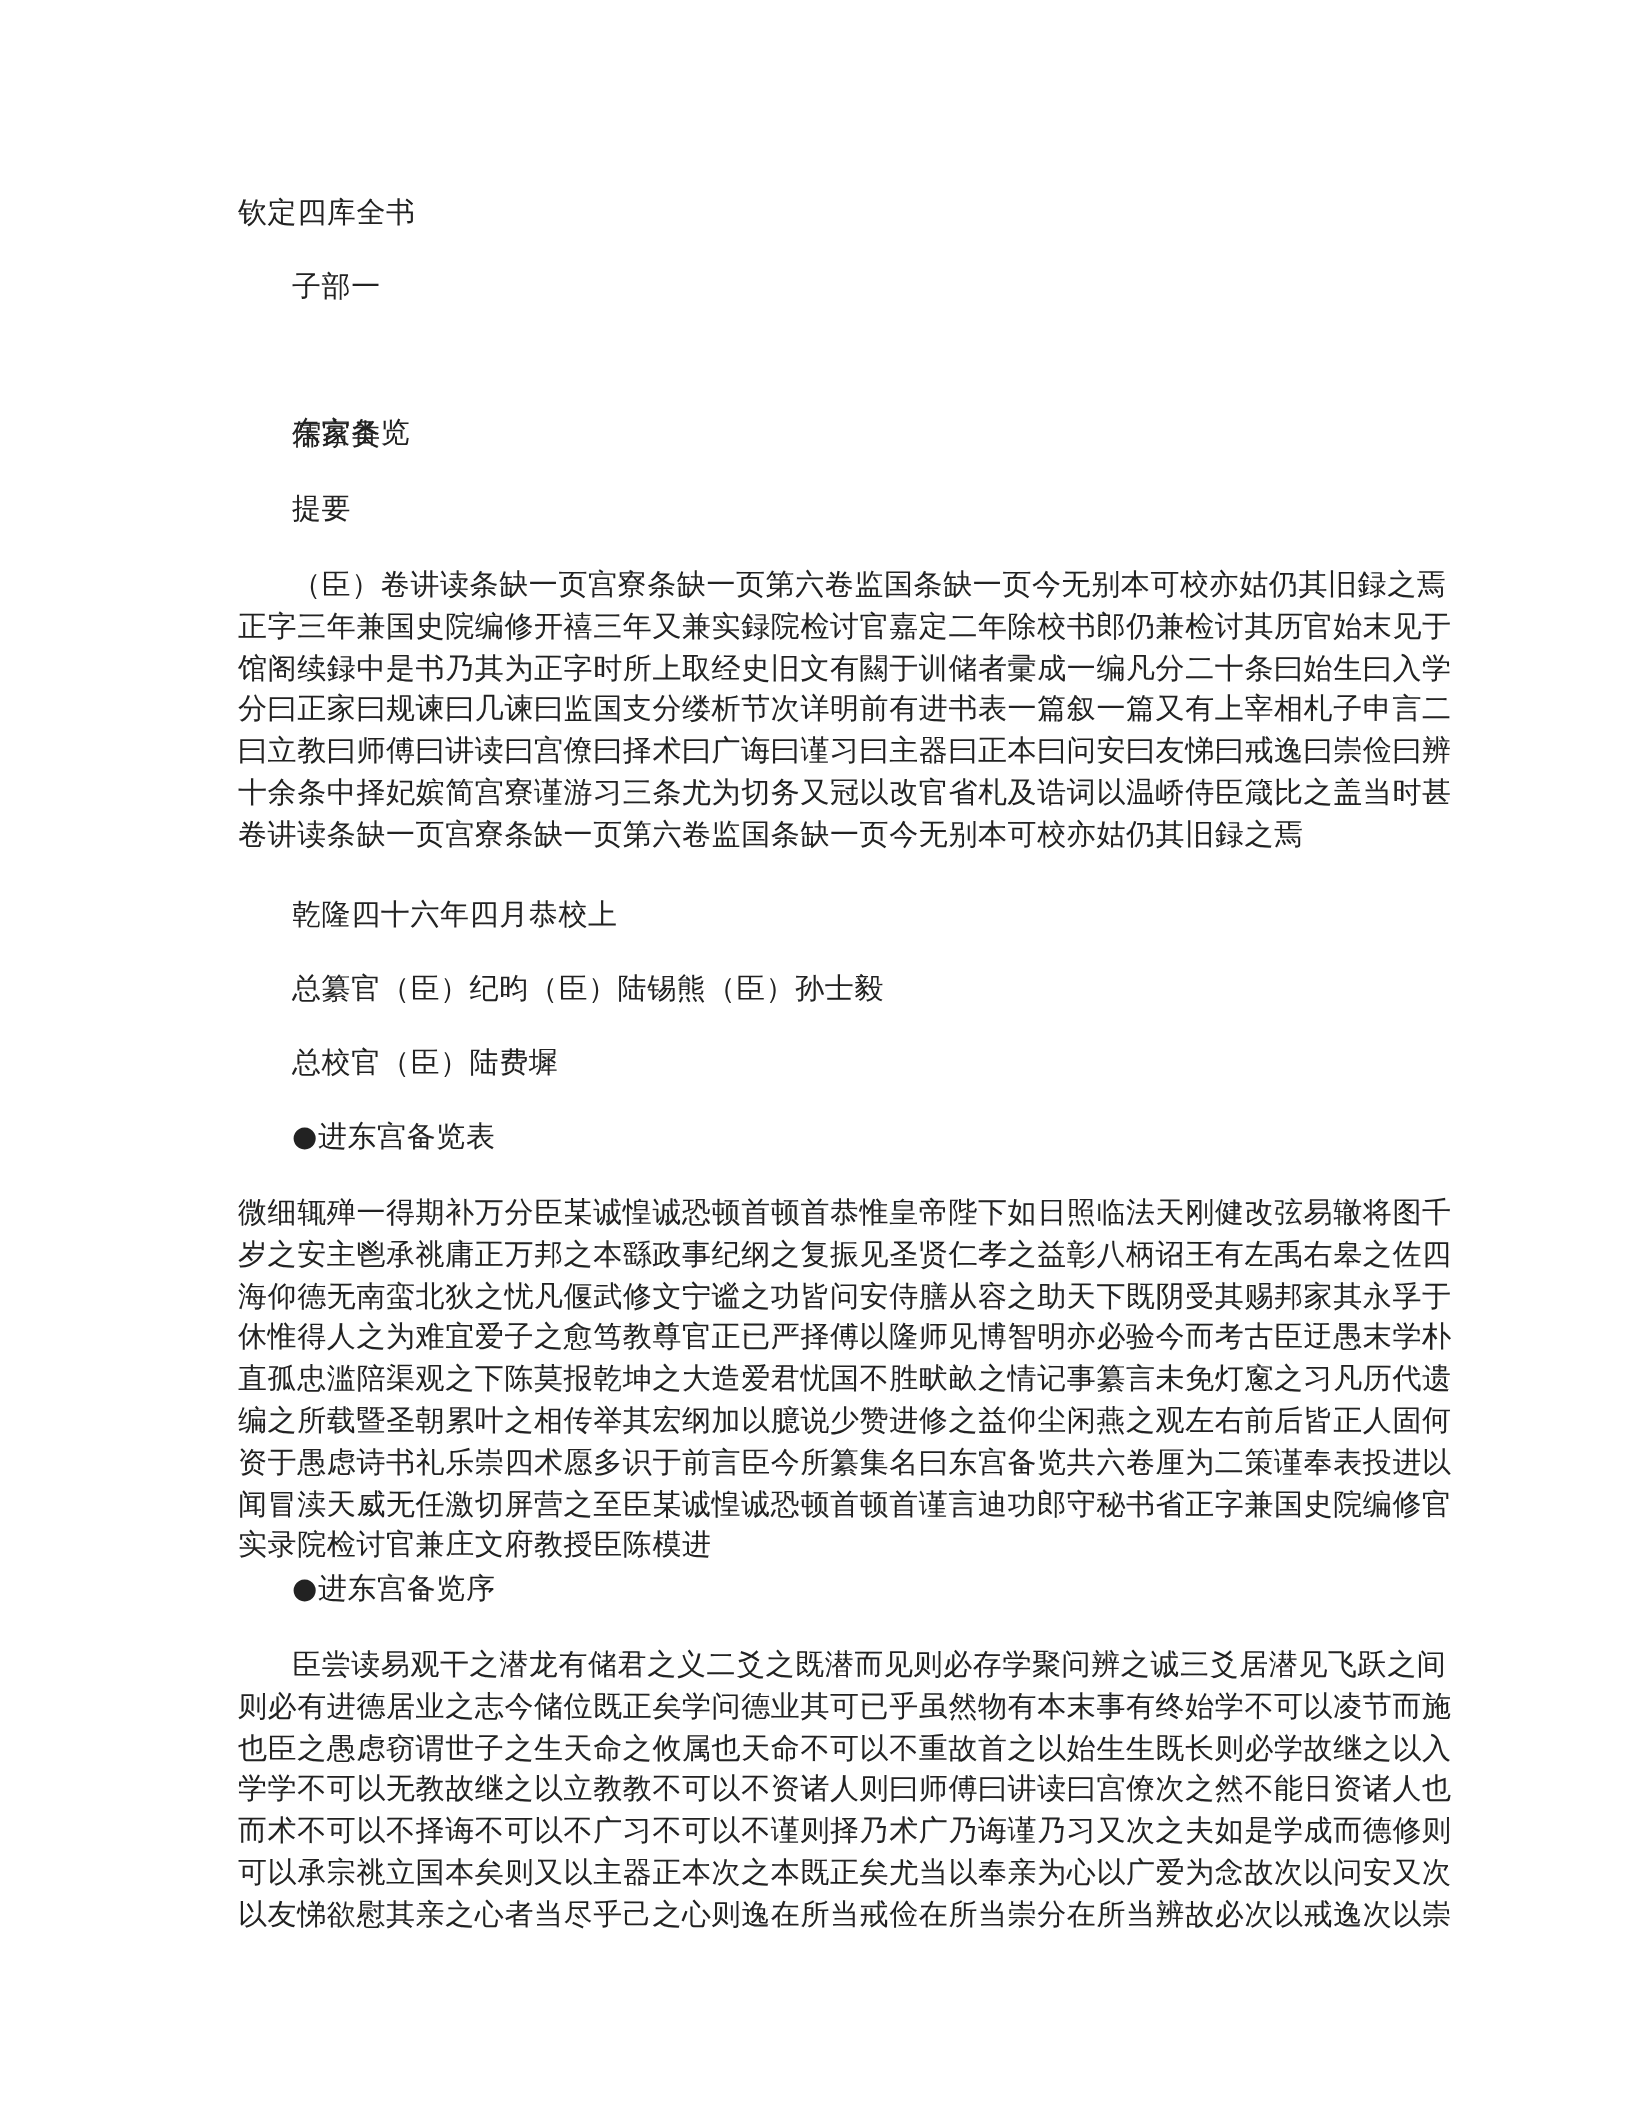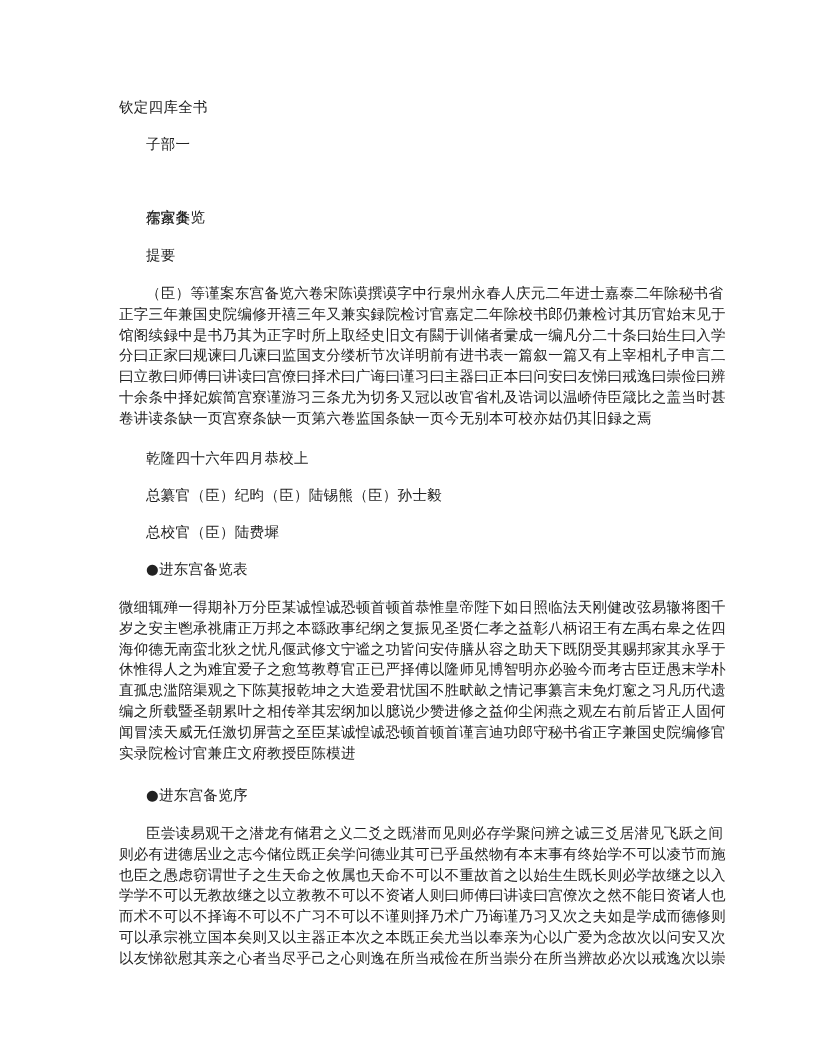--- a/index.html
+++ b/index.html
@@ -18,41 +18,42 @@
 
 <div class="page">
 
   <div class="line l0" style="top:98px;">钦定四库全书</div>
   <div class="line l1" style="top:135px;">子部一</div>
   <div class="line l1" style="top:160px;margin-top:48px;">东宫备览</div>
   <div class="line l1" style="top:209px;text-align:center;">儒家类</div>
   <div class="line l1" style="top:246px;">提要</div>
 
   <div class="para" style="top:283px;">
-    <span class="pl first">（臣）等谨案东宫备览六卷宋陈谟撰谟字中行泉州永春人庆元二年进士嘉泰二年除秘书省</span>
+    <span class="pl first">（臣）卷讲读条缺一页宫寮条缺一页第六卷监国条缺一页今无别本可校亦姑仍其旧録之焉</span>
     <span class="pl">正字三年兼国史院编修开禧三年又兼实録院检讨官嘉定二年除校书郎仍兼检讨其历官始末见于</span>
     <span class="pl">馆阁续録中是书乃其为正字时所上取经史旧文有闗于训储者彚成一编凡分二十条曰始生曰入学</span>
     <span class="pl">分曰正家曰规谏曰几谏曰监国支分缕析节次详明前有进书表一篇叙一篇又有上宰相札子申言二</span>
     <span class="pl">曰立教曰师傅曰讲读曰宫僚曰择术曰广诲曰谨习曰主器曰正本曰问安曰友悌曰戒逸曰崇俭曰辨</span>
     <span class="pl">十余条中择妃嫔简宫寮谨游习三条尤为切务又冠以改官省札及诰词以温峤侍臣箴比之盖当时甚</span>
     <span class="pl">卷讲读条缺一页宫寮条缺一页第六卷监国条缺一页今无别本可校亦姑仍其旧録之焉</span>
   </div>
 
   <div class="line l1" style="top:449px;">乾隆四十六年四月恭校上</div>
   <div class="line l1" style="top:486px;">总纂官（臣）纪昀（臣）陆锡熊（臣）孙士毅</div>
   <div class="line l1" style="top:523px;">总校官（臣）陆费墀</div>
   <div class="line l1" style="top:560px;">●进东宫备览表</div>
 
   <div class="para" style="top:597px;">
     <span class="pl">微细辄殚一得期补万分臣某诚惶诚恐顿首顿首恭惟皇帝陛下如日照临法天刚健改弦易辙将图千</span>
     <span class="pl">岁之安主鬯承祧庸正万邦之本繇政事纪纲之复振见圣贤仁孝之益彰八柄诏王有左禹右皋之佐四</span>
     <span class="pl">海仰德无南蛮北狄之忧凡偃武修文宁谧之功皆问安侍膳从容之助天下既阴受其赐邦家其永孚于</span>
     <span class="pl">休惟得人之为难宜爱子之愈笃教尊官正已严择傅以隆师见博智明亦必验今而考古臣迂愚末学朴</span>
     <span class="pl">直孤忠滥陪渠观之下陈莫报乾坤之大造爱君忧国不胜畎畝之情记事纂言未免灯窻之习凡历代遗</span>
     <span class="pl">编之所载暨圣朝累叶之相传举其宏纲加以臆说少赞进修之益仰尘闲燕之观左右前后皆正人固何</span>
+    <span class="pl">资于愚虑诗书礼乐崇四术愿多识于前言臣今所纂集名曰东宫备览共六卷厘为二策谨奉表投进以</span>
     <span class="pl">闻冒渎天威无任激切屏营之至臣某诚惶诚恐顿首顿首谨言迪功郎守秘书省正字兼国史院编修官</span>
     <span class="pl">实录院检讨官兼庄文府教授臣陈模进</span>
   </div>
 
   <div class="line l1" style="top:786px;">●进东宫备览序</div>
 
   <div class="para" style="top:823px;">
     <span class="pl first">臣尝读易观干之潜龙有储君之义二爻之既潜而见则必存学聚问辨之诚三爻居潜见飞跃之间</span>
     <span class="pl">则必有进德居业之志今储位既正矣学问德业其可已乎虽然物有本末事有终始学不可以凌节而施</span>
     <span class="pl">也臣之愚虑窃谓世子之生天命之攸属也天命不可以不重故首之以始生生既长则必学故继之以入</span>

